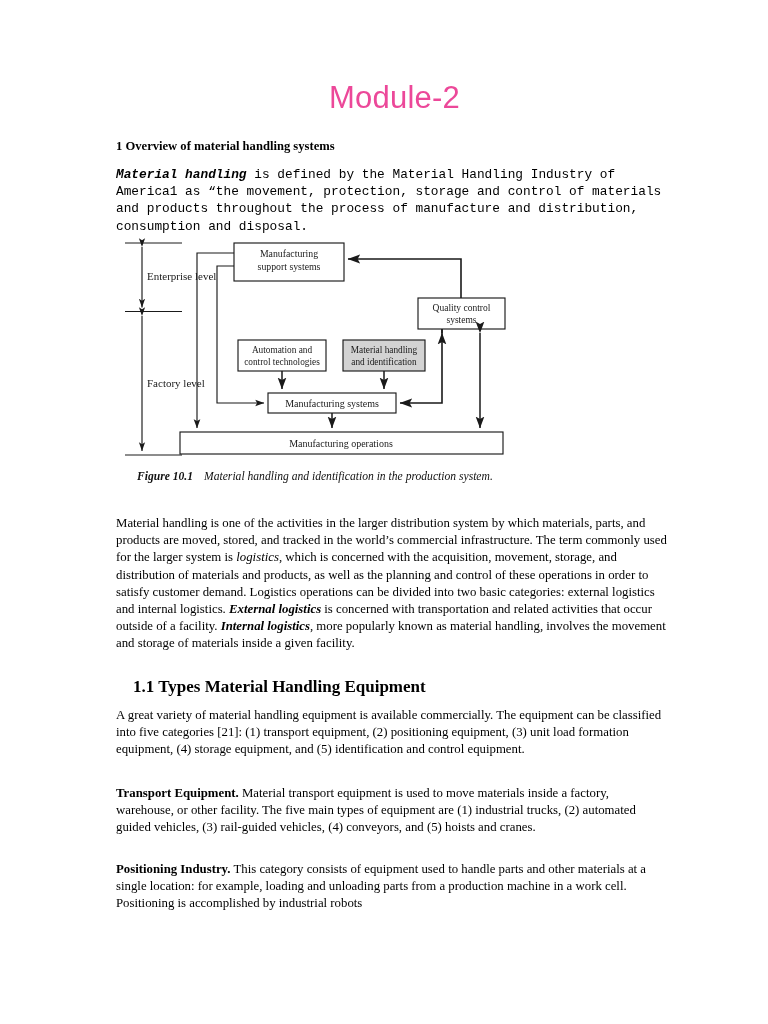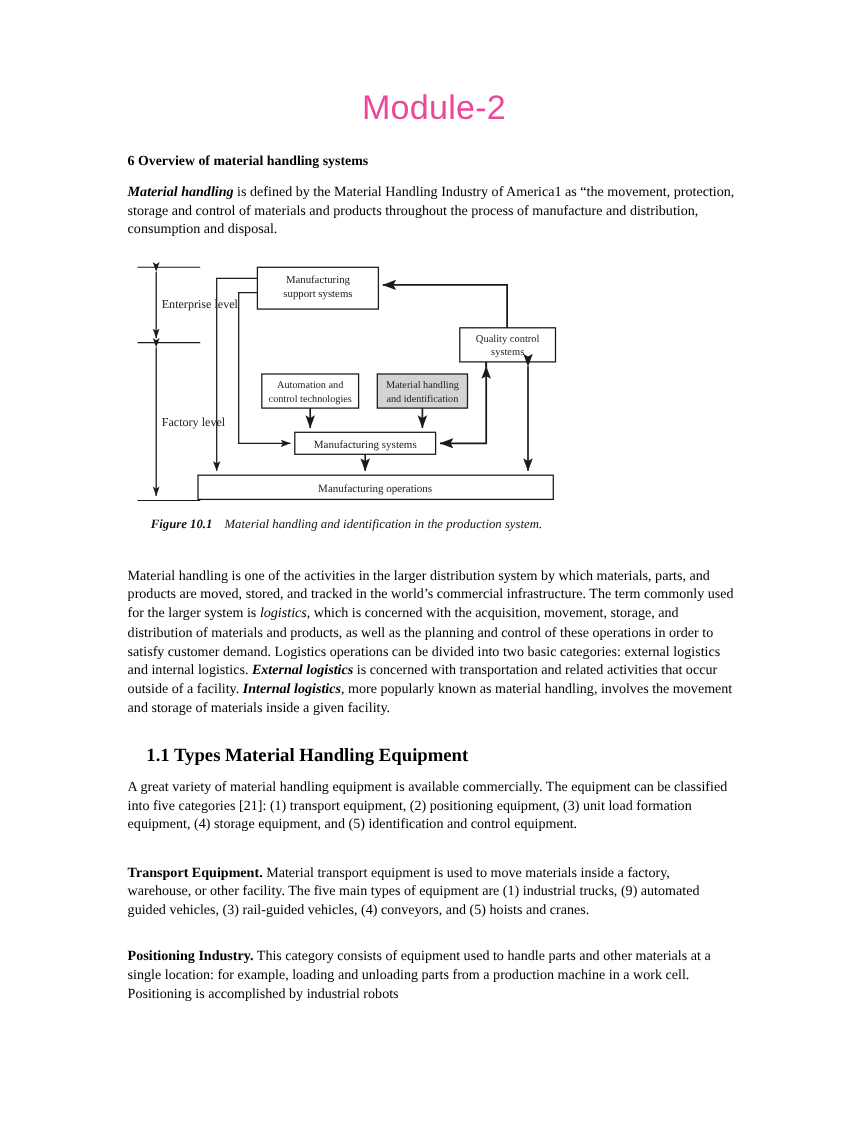--- a/index.html
+++ b/index.html
@@ -89,24 +89,24 @@
   .fig-caption .capgap { display: inline-block; width: 11px; }
 </style>
 </head>
 <body>
 
 <div class="page">
 
   <div class="doc-title">Module-2</div>
 
   <div class="col" style="top:138px;">
-    <p class="heading">6 Overview of material handling systems</p>
-  </div>
-
-  <div class="col" style="top:166px;">
+    <p class="heading">1 Overview of material handling systems</p>
+  </div>
+
+  <div class="col" style="top:166px;font-family:Liberation Mono, monospace;">
     <p class="body"><span class="bi">Material handling</span><span> is defined by the Material Handling Industry of America1 as “the movement, protection, storage and control of materials and products throughout the process of manufacture and distribution, consumption and disposal.</span></p>
   </div>
 
   <div class="figure-wrap">
     <svg class="fig-svg" width="552" height="236" viewBox="0 0 552 236">
       <defs>
         <marker id="ah" markerWidth="9" markerHeight="9" refX="7.6" refY="3.1" orient="auto" markerUnits="strokeWidth">
           <path d="M0,0.2 L7.8,3.1 L0,6.0 L1.6,3.1 Z" fill="#1a1a1a"></path>
         </marker>
         <marker id="ahs" markerWidth="9" markerHeight="9" refX="7.6" refY="3.1" orient="auto" markerUnits="strokeWidth">
@@ -183,20 +183,20 @@
 
   <div class="col" style="top:679px;">
     <p class="heading sub">1.1 Types Material Handling Equipment</p>
   </div>
 
   <div class="col" style="top:707px;">
     <p class="body">A great variety of material handling equipment is available commercially. The equipment can be classified into five categories [21]: (1) transport equipment, (2) positioning equipment, (3) unit load formation equipment, (4) storage equipment, and (5) identification and control equipment.</p>
   </div>
 
   <div class="col" style="top:785px;">
-    <p class="body"><span class="bd">Transport Equipment.</span><span> Material transport equipment is used to move materials inside a factory, warehouse, or other facility. The five main types of equipment are (1) industrial trucks, (9) automated guided vehicles, (3) rail-guided vehicles, (4) conveyors, and (5) hoists and cranes.</span></p>
+    <p class="body"><span class="bd">Transport Equipment.</span><span> Material transport equipment is used to move materials inside a factory, warehouse, or other facility. The five main types of equipment are (1) industrial trucks, (2) automated guided vehicles, (3) rail-guided vehicles, (4) conveyors, and (5) hoists and cranes.</span></p>
   </div>
 
   <div class="col" style="top:861px;">
     <p class="body"><span class="bd">Positioning Industry.</span><span> This category consists of equipment used to handle parts and other materials at a single location: for example, loading and unloading parts from a production machine in a work cell. Positioning is accomplished by industrial robots</span></p>
   </div>
 
 </div>
 
 </body></html>

